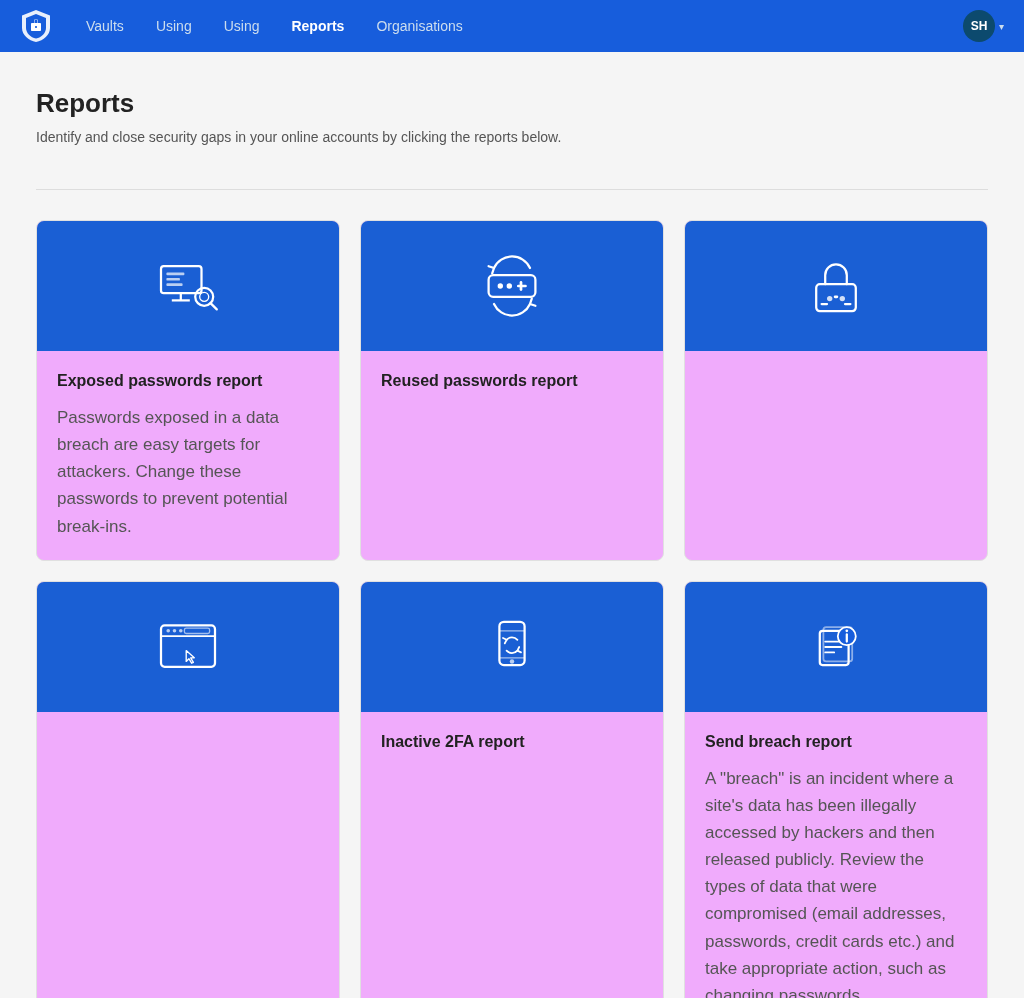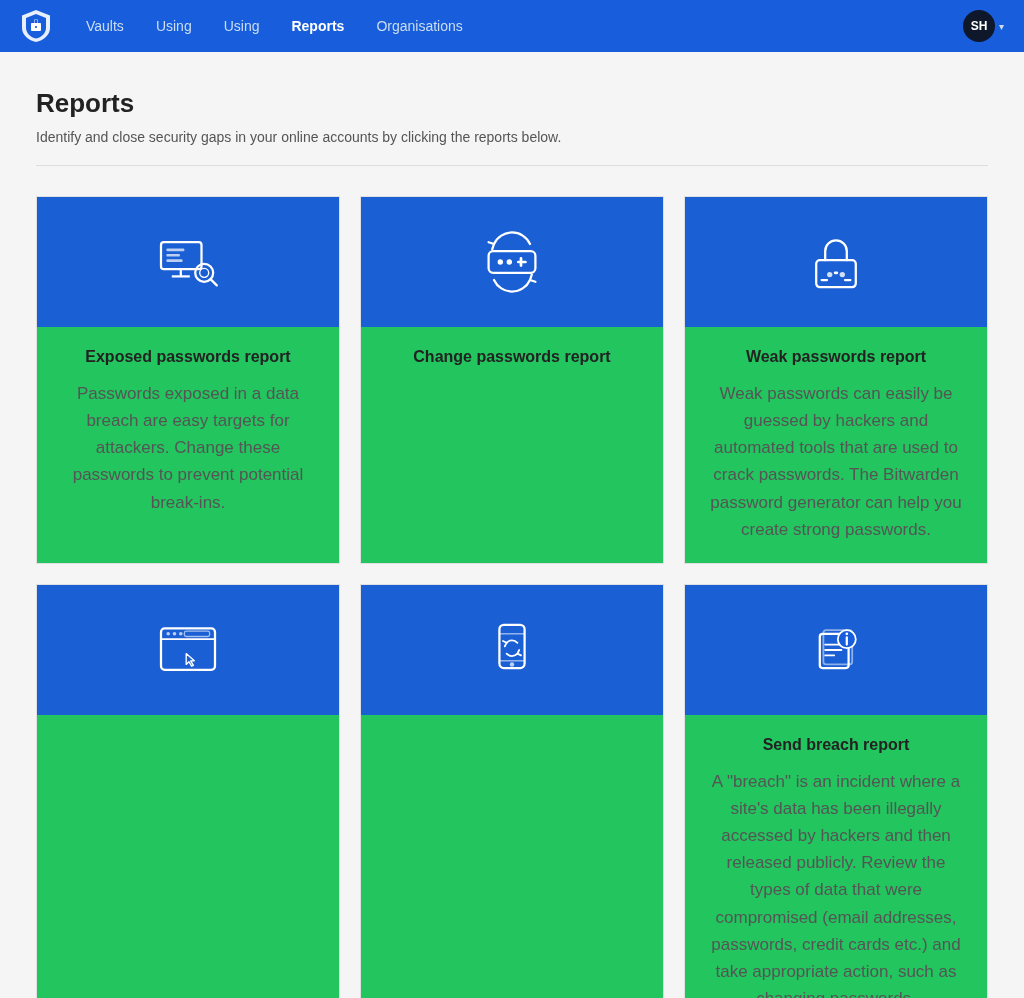--- a/index.html
+++ b/index.html
@@ -20,49 +20,48 @@
     }
     .nav-links { display: flex; gap: 4px; flex: 1; }
     .nav-link {
       color: #cde; text-decoration: none; padding: 6px 14px;
       border-radius: 4px; font-size: 14px; cursor: pointer;
       background: transparent; border: none; font-family: inherit;
     }
     .nav-link.active { color: #fff; font-weight: 700; }
     .nav-avatar {
       width: 32px; height: 32px; border-radius: 50%;
-      background: #0f172a; color: #fff;
+      background: #0c4a6e; color: #fff;
       display: flex; align-items: center; justify-content: center;
       font-size: 12px; font-weight: 700; cursor: pointer;
     }
     .nav-avatar-wrapper { display: flex; align-items: center; gap: 4px; cursor: pointer; }
     .nav-chevron { color: #cde; font-size: 10px; }
 
     
     .main { max-width: 1000px; margin: 0 auto; padding: 36px 24px 80px; }
     .page-title { font-size: 26px; font-weight: 600; color: #222; margin-bottom: 10px; }
-    .page-subtitle { font-size: 14px; color: #555; margin-bottom: 20px; }
+    .page-subtitle { font-size: 14px; color: #555; margin-bottom: 44px; }
     .divider { border: none; border-top: 1px solid #ddd; margin-bottom: 30px; }
 
     
     .reports-grid {
       display: grid;
       grid-template-columns: repeat(3, 1fr);
       gap: 20px;
     }
 
     
     .report-card {
-      background: #22c55e;
-      border-radius: 0;
+      background: #f0abfc;
+      border-radius: 8px;
       overflow: hidden;
       border: 1px solid #e0e0e0;
       cursor: pointer;
       transition: box-shadow 0.2s;
-      text-align: center;
     }
     .card-image {
       background: #1a5fd4;
       height: 130px;
       display: flex; align-items: center; justify-content: center;
     }
     .card-body { padding: 20px; }
     .card-title { font-size: 16px; font-weight: 700; color: #222; margin-bottom: 12px; line-height: 1.3; }
     .card-desc { font-size: 17px; color: #555; line-height: 1.6; }
 
@@ -150,43 +149,39 @@
             <line x1="47" y1="40" x2="55" y2="40" stroke="white" stroke-width="3" stroke-linecap="round"></line>
             <line x1="50" y1="36" x2="50" y2="44" stroke="white" stroke-width="3" stroke-linecap="round"></line>
 
             <path d="M20 20 A22 22 0 0 1 60 20" stroke="white" stroke-width="2.5" fill="none" stroke-linecap="round"></path>
             <path d="M20 60 A22 22 0 0 0 60 60" stroke="white" stroke-width="2.5" fill="none" stroke-linecap="round"></path>
             <polyline points="14,18 20,20 18,26" stroke="white" stroke-width="2.5" fill="none" stroke-linecap="round" stroke-linejoin="round"></polyline>
             <polyline points="66,62 60,60 62,54" stroke="white" stroke-width="2.5" fill="none" stroke-linecap="round" stroke-linejoin="round"></polyline>
           </svg>
         </div>
         <div class="card-body">
-          <div class="card-title">Change passwords report</div>
+          <div class="card-title">Reused passwords report</div>
         </div>
       </div>
 
       <div class="report-card">
         <div class="card-image">
           <svg class="icon-svg" viewBox="0 0 80 80" fill="none" xmlns="http://www.w3.org/2000/svg">
 
             <rect x="18" y="38" width="44" height="30" rx="4" stroke="white" stroke-width="2.5" fill="none"></rect>
 
             <path d="M28 38 V28 A12 12 0 0 1 52 28 V38" stroke="white" stroke-width="2.5" fill="none" stroke-linecap="round"></path>
 
             <circle cx="33" cy="54" r="3" fill="white" opacity="0.8"></circle>
             <circle cx="47" cy="54" r="3" fill="white" opacity="0.8"></circle>
             <line x1="39" y1="52" x2="41" y2="52" stroke="white" stroke-width="3" stroke-linecap="round"></line>
 
             <line x1="24" y1="60" x2="30" y2="60" stroke="white" stroke-width="2.5" stroke-linecap="round"></line>
             <line x1="50" y1="60" x2="56" y2="60" stroke="white" stroke-width="2.5" stroke-linecap="round"></line>
           </svg>
-        </div>
-        <div class="card-body">
-          <div class="card-title">Weak passwords report</div>
-          <div class="card-desc">Weak passwords can easily be guessed by hackers and automated tools that are used to crack passwords. The Bitwarden password generator can help you create strong passwords.</div>
         </div>
       </div>
 
       <div class="report-card">
         <div class="card-image">
           <svg class="icon-svg" viewBox="0 0 80 80" fill="none" xmlns="http://www.w3.org/2000/svg">
 
             <rect x="10" y="16" width="60" height="46" rx="4" stroke="white" stroke-width="2.5" fill="none"></rect>
 
             <line x1="10" y1="28" x2="70" y2="28" stroke="white" stroke-width="2"></line>
@@ -212,20 +207,21 @@
 
             <circle cx="40" cy="56" r="2.5" fill="white" opacity="0.7"></circle>
 
             <path d="M34 32 A8 8 0 0 1 46 32" stroke="white" stroke-width="2" fill="none" stroke-linecap="round"></path>
             <path d="M46 44 A8 8 0 0 1 34 44" stroke="white" stroke-width="2" fill="none" stroke-linecap="round"></path>
             <polyline points="30,30 34,32 32,36" stroke="white" stroke-width="2" fill="none" stroke-linecap="round" stroke-linejoin="round"></polyline>
             <polyline points="50,46 46,44 48,40" stroke="white" stroke-width="2" fill="none" stroke-linecap="round" stroke-linejoin="round"></polyline>
           </svg>
         </div>
         <div class="card-body">
+          <div class="card-title">Inactive 2FA report</div>
         </div>
       </div>
 
       <div class="report-card">
         <div class="card-image">
           <svg class="icon-svg" viewBox="0 0 80 80" fill="none" xmlns="http://www.w3.org/2000/svg">
 
             <rect x="22" y="22" width="32" height="38" rx="3" stroke="white" stroke-width="2.5" fill="none"></rect>
             <rect x="26" y="18" width="32" height="38" rx="3" stroke="white" stroke-width="2" fill="none" opacity="0.5"></rect>
 

